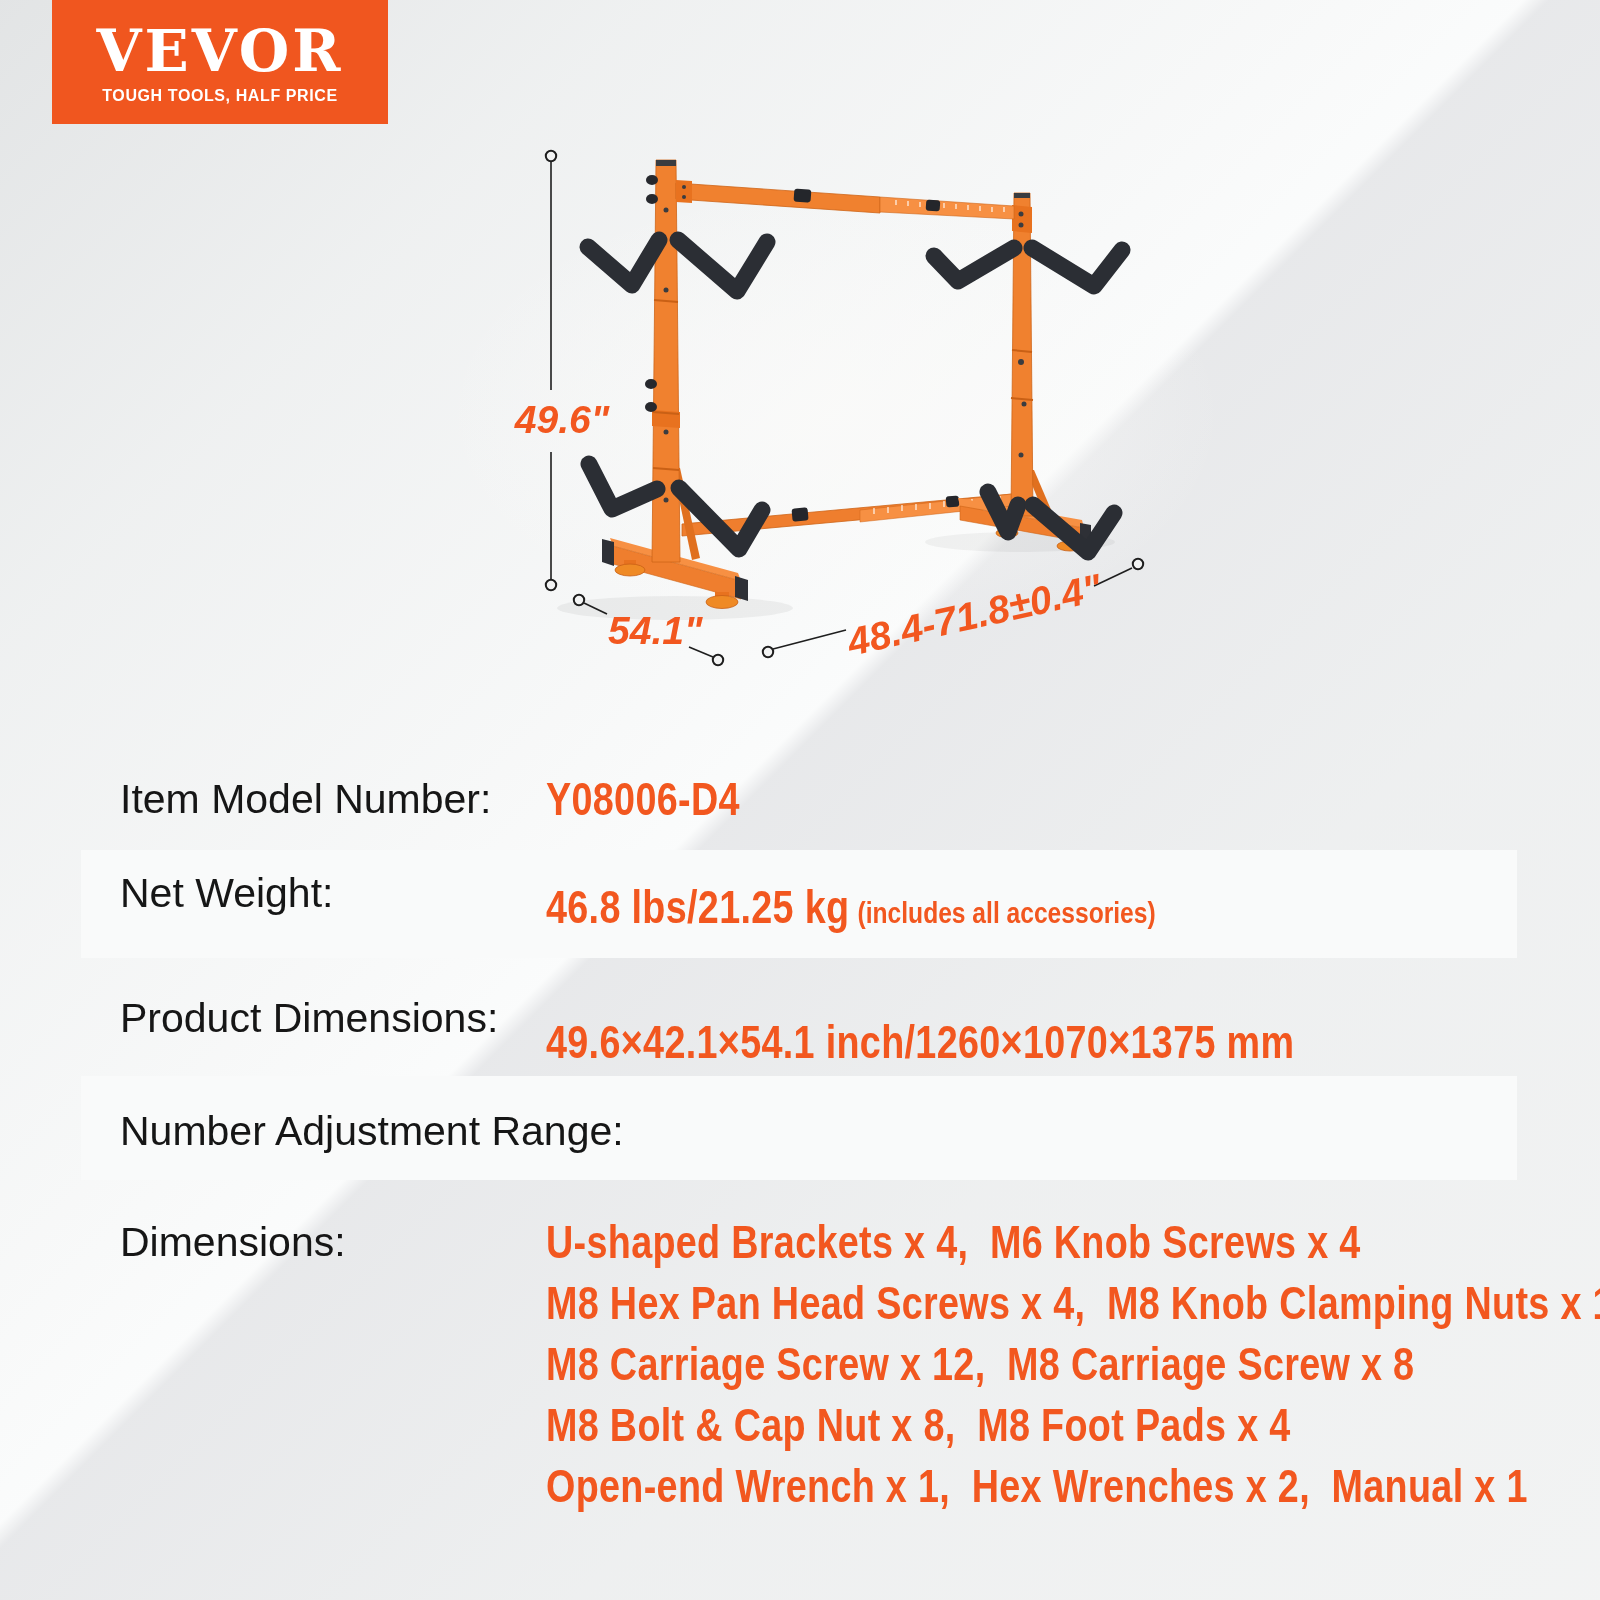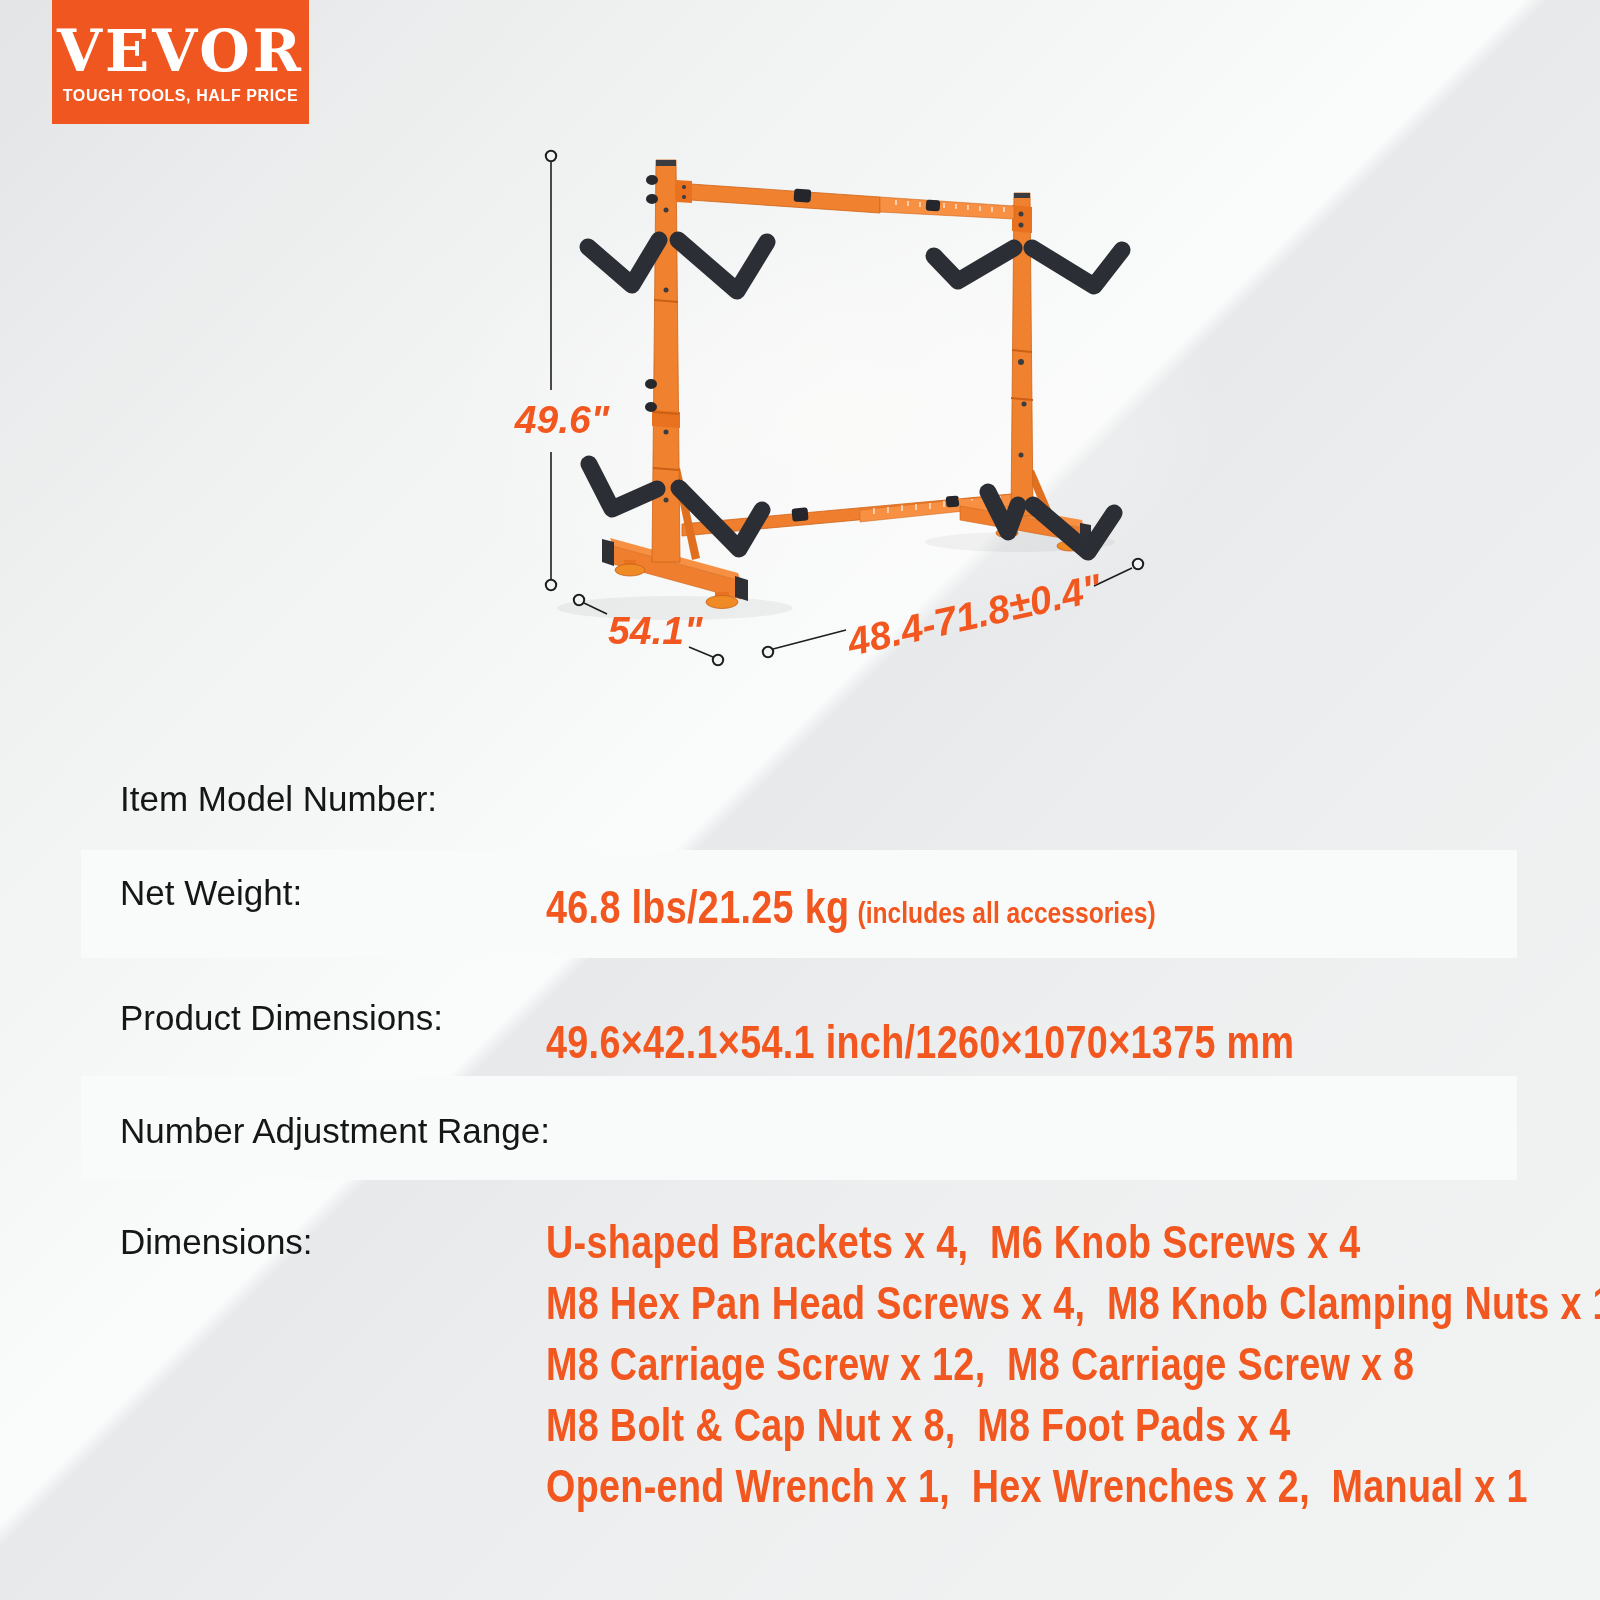--- a/index.html
+++ b/index.html
@@ -7,34 +7,34 @@
     position:relative;width:1600px;height:1600px;overflow:hidden;
     font-family:"Liberation Sans",sans-serif;
     background-color:#eef0f0;
     background-image:
       radial-gradient(ellipse 560px 330px at 52% 26%, rgba(250,250,249,0.85), rgba(250,250,249,0) 70%),
       linear-gradient(135deg, rgba(225,227,228,0.9) 0%, rgba(240,241,242,0.35) 20%,
         rgba(248,249,249,0.9) 40%, rgba(251,252,252,0.95) 47.6%,
         rgba(231,232,234,0.9) 48.4%, rgba(238,239,240,0.5) 68%, rgba(243,244,244,0.8) 100%);
   }
   
-  .logo{position:absolute;left:52px;top:0;width:257px;height:124px;background:#F0561F;
+  .logo{position:absolute;left:52px;top:0;width:336px;height:124px;background:#F0561F;
         display:flex;flex-direction:column;align-items:center;justify-content:center;}
   .logo-word{font-family:"DejaVu Serif","Liberation Serif",serif;font-weight:bold;color:#fff;
              font-size:58px;line-height:58px;letter-spacing:3px;margin-top:2px;}
   .logo-tag{font-size:16px;font-weight:bold;color:#fff;letter-spacing:0.6px;margin-top:7px;}
   
   .figure{position:absolute;left:500px;top:130px;width:700px;height:700px;}
   .dim-label{font-family:"Liberation Sans",sans-serif;font-weight:bold;font-style:italic;
              font-size:39px;fill:#F2571F;}
   
   .band{position:absolute;left:81px;width:1436px;background:#f9fafa;}
   .band1{top:850px;height:108px;}
   .band2{top:1076px;height:104px;}
-  .rlabel{position:absolute;left:120px;font-size:35px;line-height:44px;color:#161616;white-space:nowrap;}
+  .rlabel{position:absolute;left:120px;font-size:41px;line-height:44px;color:#161616;white-space:nowrap;}
   .rvalue{position:absolute;left:546px;font-size:46px;line-height:52px;font-weight:bold;
           color:#F2571F;white-space:nowrap;}
   .cond{display:inline-block;transform:scaleX(0.82);transform-origin:0 50%;white-space:nowrap;
         letter-spacing:0.4px;}
   .note{font-size:30px;margin-left:10px;letter-spacing:0;}
   .acc-line{height:61px;line-height:61px;}
 </style>
 </head>
 <body>
 
@@ -180,20 +180,23 @@
 
   <div class="band band1"></div>
   <div class="band band2"></div>
 
   <div class="rlabel" style="top:777px">Item Model Number:</div>
   <div class="rlabel" style="top:871px">Net Weight:</div>
   <div class="rlabel" style="top:996px">Product Dimensions:</div>
   <div class="rlabel" style="top:1109px">Number Adjustment Range:</div>
   <div class="rlabel" style="top:1220px">Dimensions:</div>
 
+  <div class="rvalue" style="top:773px">
+    <span class="cond">Y08006-D4</span>
+  </div>
   <div class="rvalue" style="top:881px">
     <span class="cond">
       <span>46.8 lbs/21.25 kg</span><span class="note">(includes all accessories)</span>
     </span>
   </div>
   <div class="rvalue" style="top:1016px">
     <span class="cond">49.6×42.1×54.1 inch/1260×1070×1375 mm</span>
   </div>
 
   <div class="rvalue" style="top:1212px">

